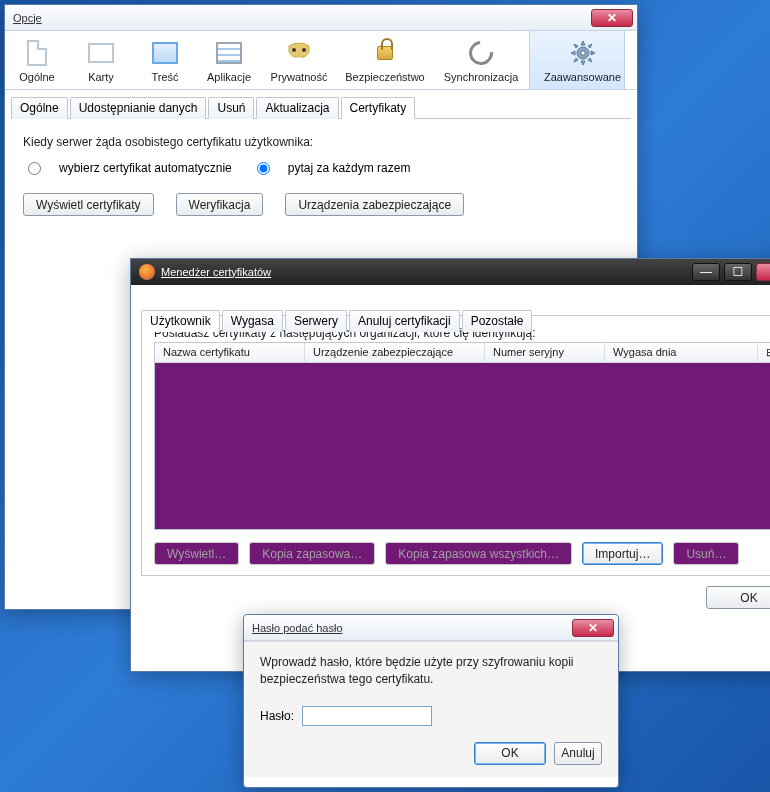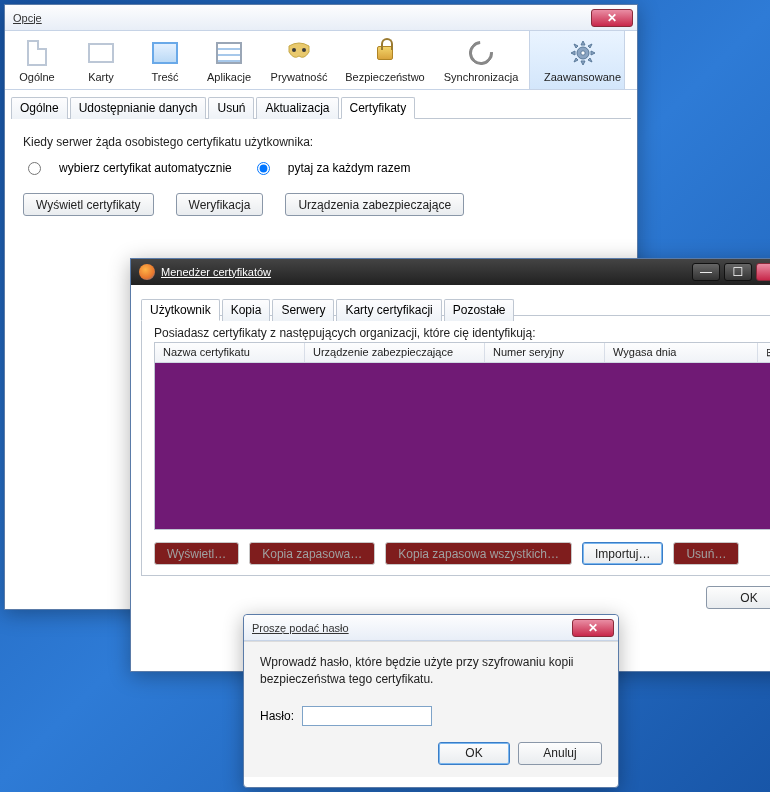--- a/index.html
+++ b/index.html
@@ -28,29 +28,29 @@
 
 .sub-tabs { display: flex; margin: 6px 6px 0; border-bottom: 1px solid #bfc7d2; }
 .sub-tab { padding: 3px 8px; border: 1px solid #bfc7d2; border-bottom: none; margin-right: 2px; background: linear-gradient(#fdfdfe, #eef2f7); border-radius: 2px 2px 0 0; cursor: pointer; position: relative; top: 1px; }
 .sub-tab.active { background: #fff; border-bottom: 1px solid #fff; }
 
 .opt-body { padding: 16px 18px; }
 .opt-text { color: #222; margin-bottom: 10px; }
 .radio-row { display: flex; gap: 20px; margin-bottom: 18px; align-items: center; }
 .radio-row label { display: inline-flex; align-items: flex-end; gap: 15px; cursor: pointer; }
 .btn { display: inline-flex; align-items: center; justify-content: center; padding: 3px 12px; height: 23px; border: 1px solid #8a97a8; border-radius: 3px; background: linear-gradient(#fdfdfd, #e9ecef); cursor: pointer; color: #222; }
-.btn.disabled { color: #a0a0a0; border-color: #c8c8c8; background: #7f1d1d; cursor: default; }
+.btn.disabled { color: #a0a0a0; border-color: #c8c8c8; background: #701a75; cursor: default; }
 .btn.default { border-color: #3a7dc7; box-shadow: 0 0 0 1px #7ab6ee inset; }
 .btn-row { display: flex; gap: 22px; }
 
 
 #certmgr { left: 130px; top: 258px; width: 673px; height: 414px; }
 #certmgr .win-body { padding: 8px 10px 12px; }
 .cm-tabs { display: flex; border-bottom: 1px solid #bfc7d2; }
-.cm-tab { padding: 3px 8px; border: 1px solid #bfc7d2; border-bottom: none; margin-right: 2px; background: linear-gradient(#fdfdfe, #eef2f7); border-radius: 2px 2px 0 0; cursor: pointer; position: relative; top: 6px; }
+.cm-tab { padding: 3px 8px; border: 1px solid #bfc7d2; border-bottom: none; margin-right: 2px; background: linear-gradient(#fdfdfe, #eef2f7); border-radius: 2px 2px 0 0; cursor: pointer; position: relative; top: 17px; }
 .cm-tab.active { background: #fff; border-bottom: 1px solid #fff; }
 .cm-panel { border: 1px solid #bfc7d2; border-top: none; padding: 10px 12px; }
 .cm-desc { margin-bottom: 2px; color: #222; }
 .cert-table { border: 1px solid #bfc7d2; height: 188px; background: #701a75; overflow: hidden; }
 .cert-thead { display: flex; border-bottom: 1px solid #d0d7e2; background: linear-gradient(#fdfdfe, #f0f3f7); }
 .cert-th { padding: 3px 8px; border-right: 1px solid #d8dee8; color: #222; font-size: 11px; }
 .cert-th:last-child { border-right: none; width: 20px; text-align: center; }
 .cm-buttons { display: flex; gap: 10px; margin-top: 12px; justify-content: flex-start; }
 .cm-ok-row { display: flex; justify-content: flex-end; padding-top: 10px; }
 
@@ -188,23 +188,23 @@
     <span class="win-btn win-btn-dark">
         <span>☐</span>
       </span>
     <span class="win-btn win-btn-dark close">
         <span>✕</span>
       </span>
   </div>
   <div class="win-body">
     <div class="cm-tabs">
       <div class="cm-tab active">Użytkownik</div>
-      <div class="cm-tab">Kopia</div>
+      <div class="cm-tab">Wygasa</div>
       <div class="cm-tab">Serwery</div>
-      <div class="cm-tab">Karty certyfikacji</div>
+      <div class="cm-tab">Anuluj certyfikacji</div>
       <div class="cm-tab">Pozostałe</div>
     </div>
     <div class="cm-panel">
       <div class="cm-desc">Posiadasz certyfikaty z następujących organizacji, które cię identyfikują:</div>
       <div class="cert-table">
         <div class="cert-thead">
           <div class="cert-th" style="flex:0 0 150px">Nazwa certyfikatu</div>
           <div class="cert-th" style="flex:0 0 180px">Urządzenie zabezpieczające</div>
           <div class="cert-th" style="flex:0 0 120px">Numer seryjny</div>
           <div class="cert-th" style="flex:1">Wygasa dnia</div>
@@ -220,29 +220,29 @@
       </div>
     </div>
     <div class="cm-ok-row">
       <span class="btn" style="width:86px;">OK</span>
     </div>
   </div>
 </div>
 
 <div id="pwdlg" class="window">
   <div class="titlebar">
-    <span class="title">Proszę podać hasło</span>
+    <span class="title">Hasło podać hasło</span>
     <span class="win-btn close">
         <span>✕</span>
       </span>
   </div>
   <div class="win-body">
     <div class="pw-text">Wprowadź hasło, które będzie użyte przy szyfrowaniu kopii bezpieczeństwa tego certyfikatu.</div>
     <div class="pw-row">
       <span>Hasło:</span>
       <input type="password" style="">
     </div>
     <div class="pw-btn-row">
       <span class="btn default" style="width:72px;">OK</span>
-      <span class="btn" style="width:84px;">Anuluj</span>
+      <span class="btn" style="width:48px;">Anuluj</span>
     </div>
   </div>
 </div>
 
 </body></html>

